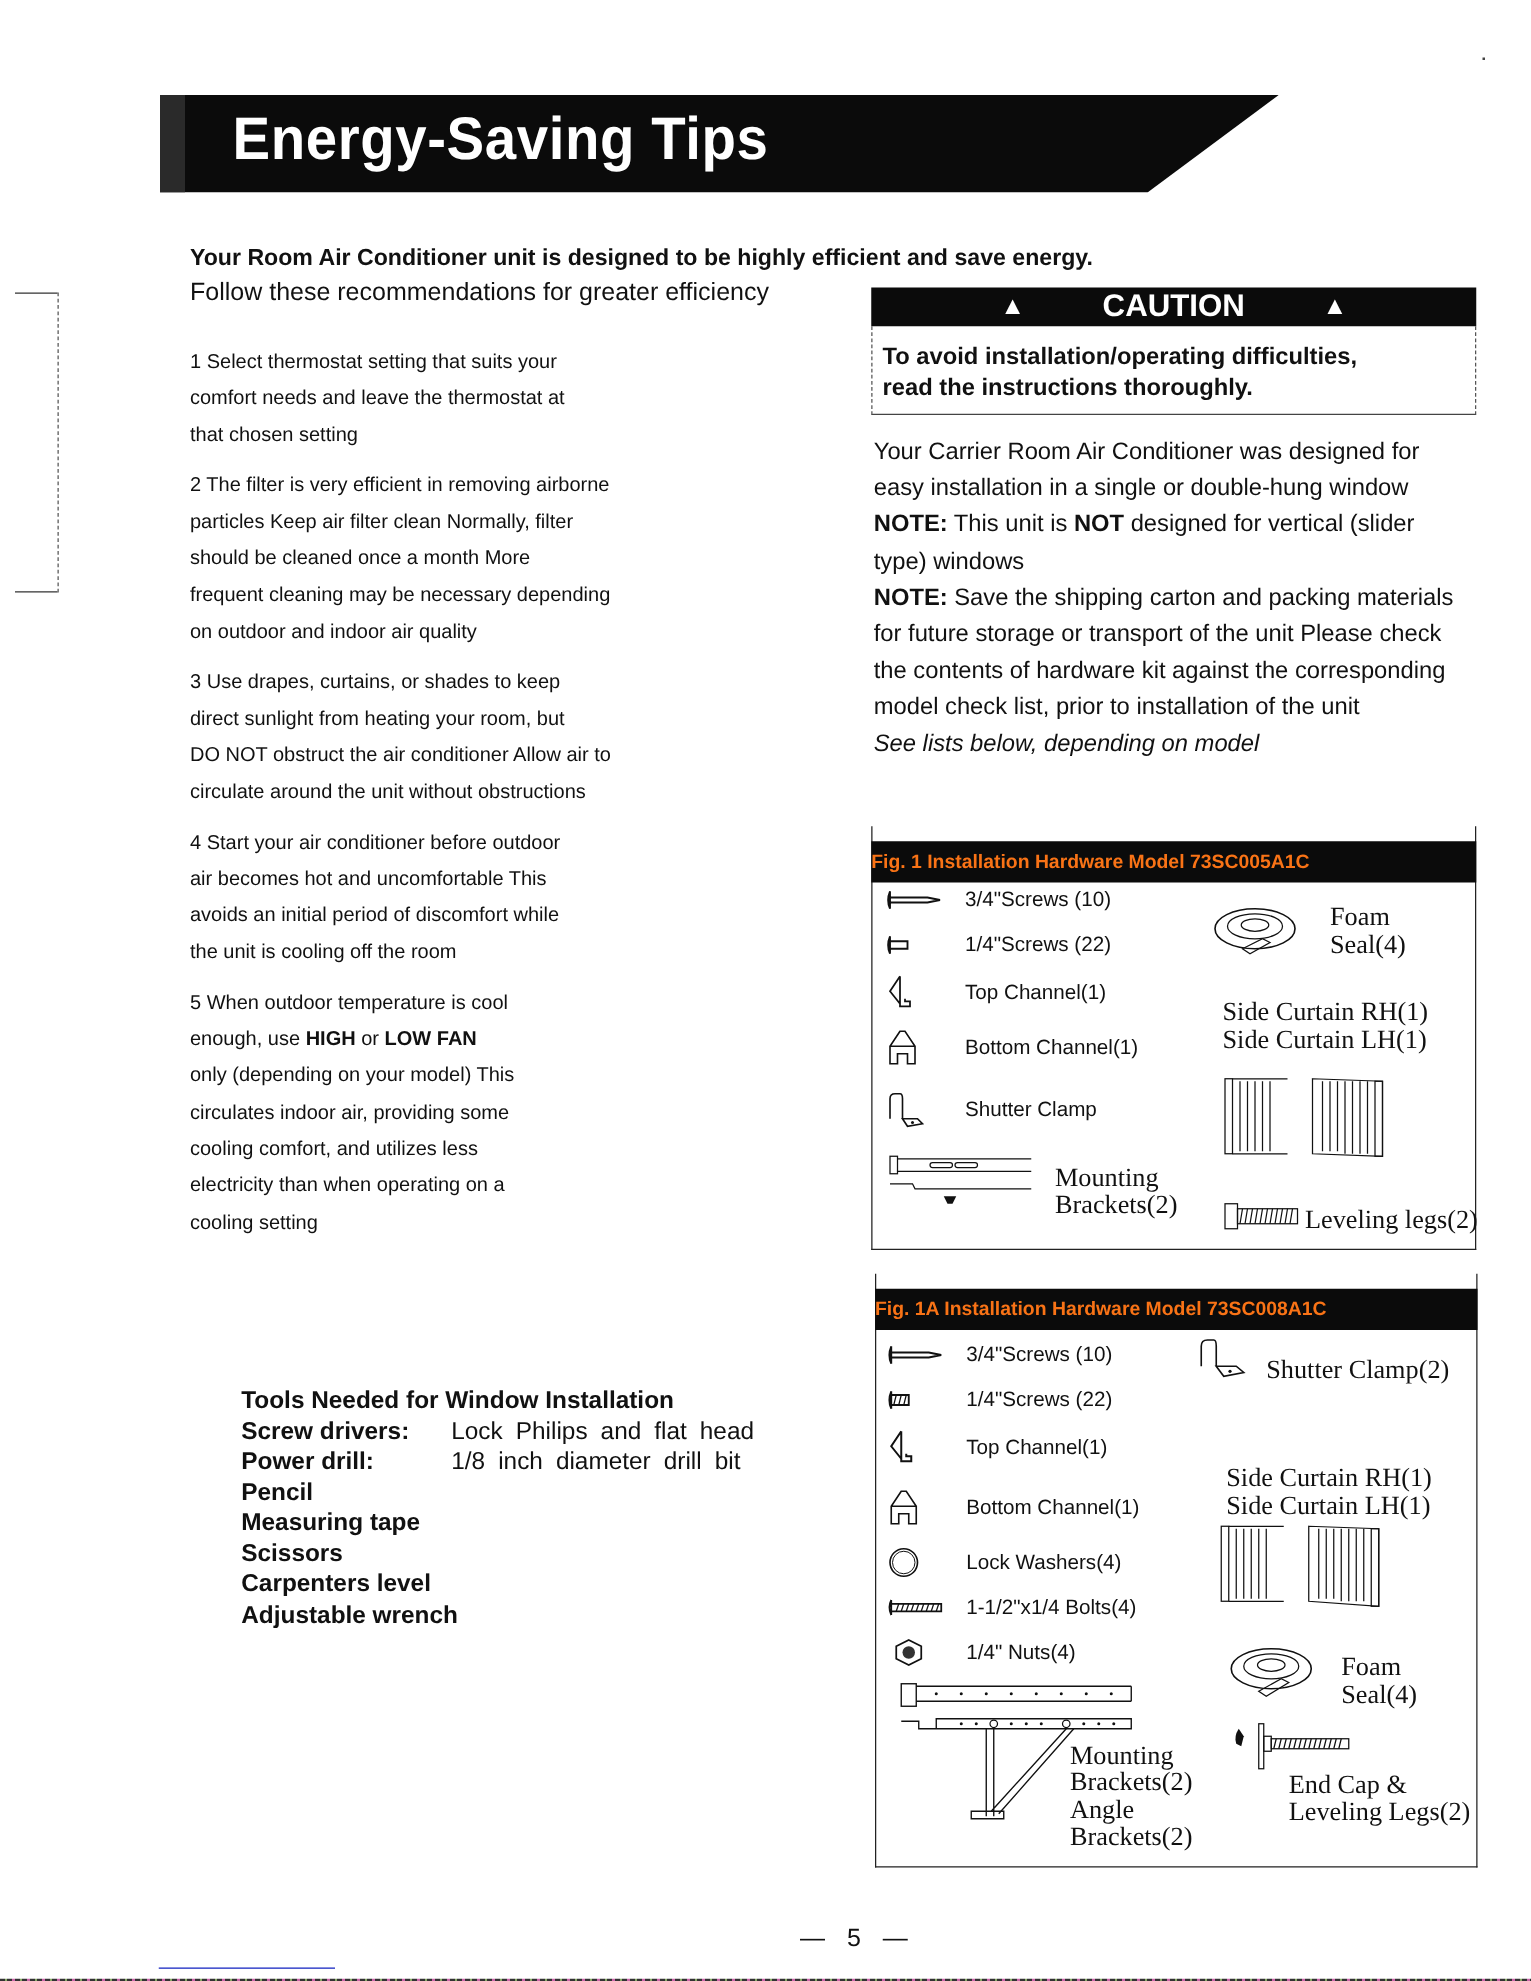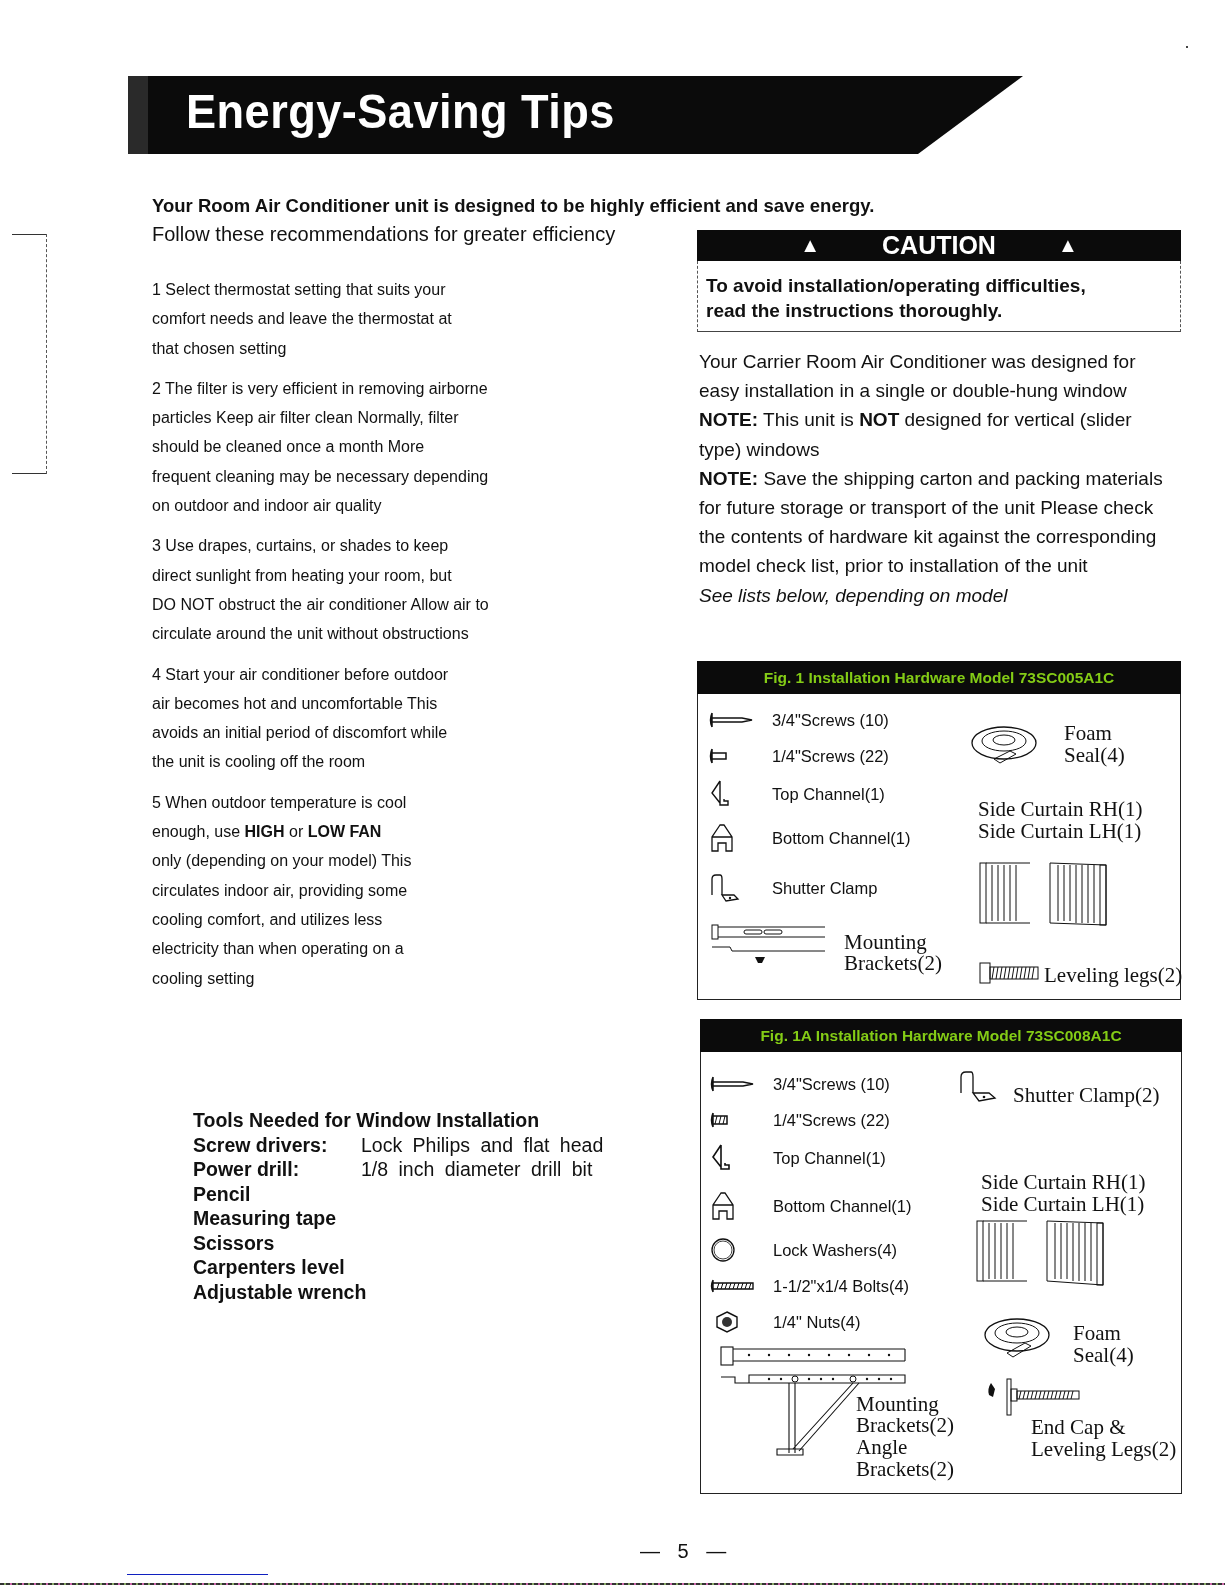--- a/index.html
+++ b/index.html
@@ -38,22 +38,22 @@
                  justify-content: center; font-size: 25px; font-weight: bold; }
   .caution-bar .tri { font-size: 20px; margin: 0 62px; }
   .caution-body { border-left: 1px dashed #555; border-right: 1px dashed #555; border-bottom: 1px solid #444;
                   font-size: 19px; font-weight: bold; padding: 12px 8px 8px 8px; line-height: 25px; }
 
   .desc { left: 699px; top: 347px; width: 480px; font-size: 19px; line-height: 29.2px; }
   .desc i { font-style: italic; }
 
   
   .fig { position: absolute; border: 1px solid #222; border-top: none; }
-  .fig-head { background: #0b0b0b; color: #84cc16; font-weight: bold; font-size: 15.5px; text-align: center;
-              height: 33px; line-height: 33px; margin: 0 -1px; }
+  .fig-head { background: #0b0b0b; color: #f97316; font-weight: bold; font-size: 15.5px; 
+              height: 33px; line-height: 33px; margin: 12px -1px; }
   .item { position: absolute; display: flex; align-items: center; font-size: 16.5px; white-space: nowrap; }
   .item .ic { width: 48px; height: 30px; display: inline-block; margin-right: 16px; }
   .txt { position: absolute; font-size: 21px; line-height: 21px; white-space: nowrap; font-family: Liberation Serif, serif; }
 
   .page-num { left: 640px; top: 1540px; font-size: 20px; letter-spacing: 6px; }
   .blue-line { left: 127px; top: 1574px; width: 141px; height: 1px; background: #1020c0; }
   .bottom-line { left: 0; top: 1583px; width: 1225px; height: 2px;
                  background: repeating-linear-gradient(90deg,#333 0 4px,#8a6 4px 6px,#333 6px 10px,#c6a 10px 12px); }
   .speck { left: 1186px; top: 46px; width: 2px; height: 2px; background: #444; }
 </style>

